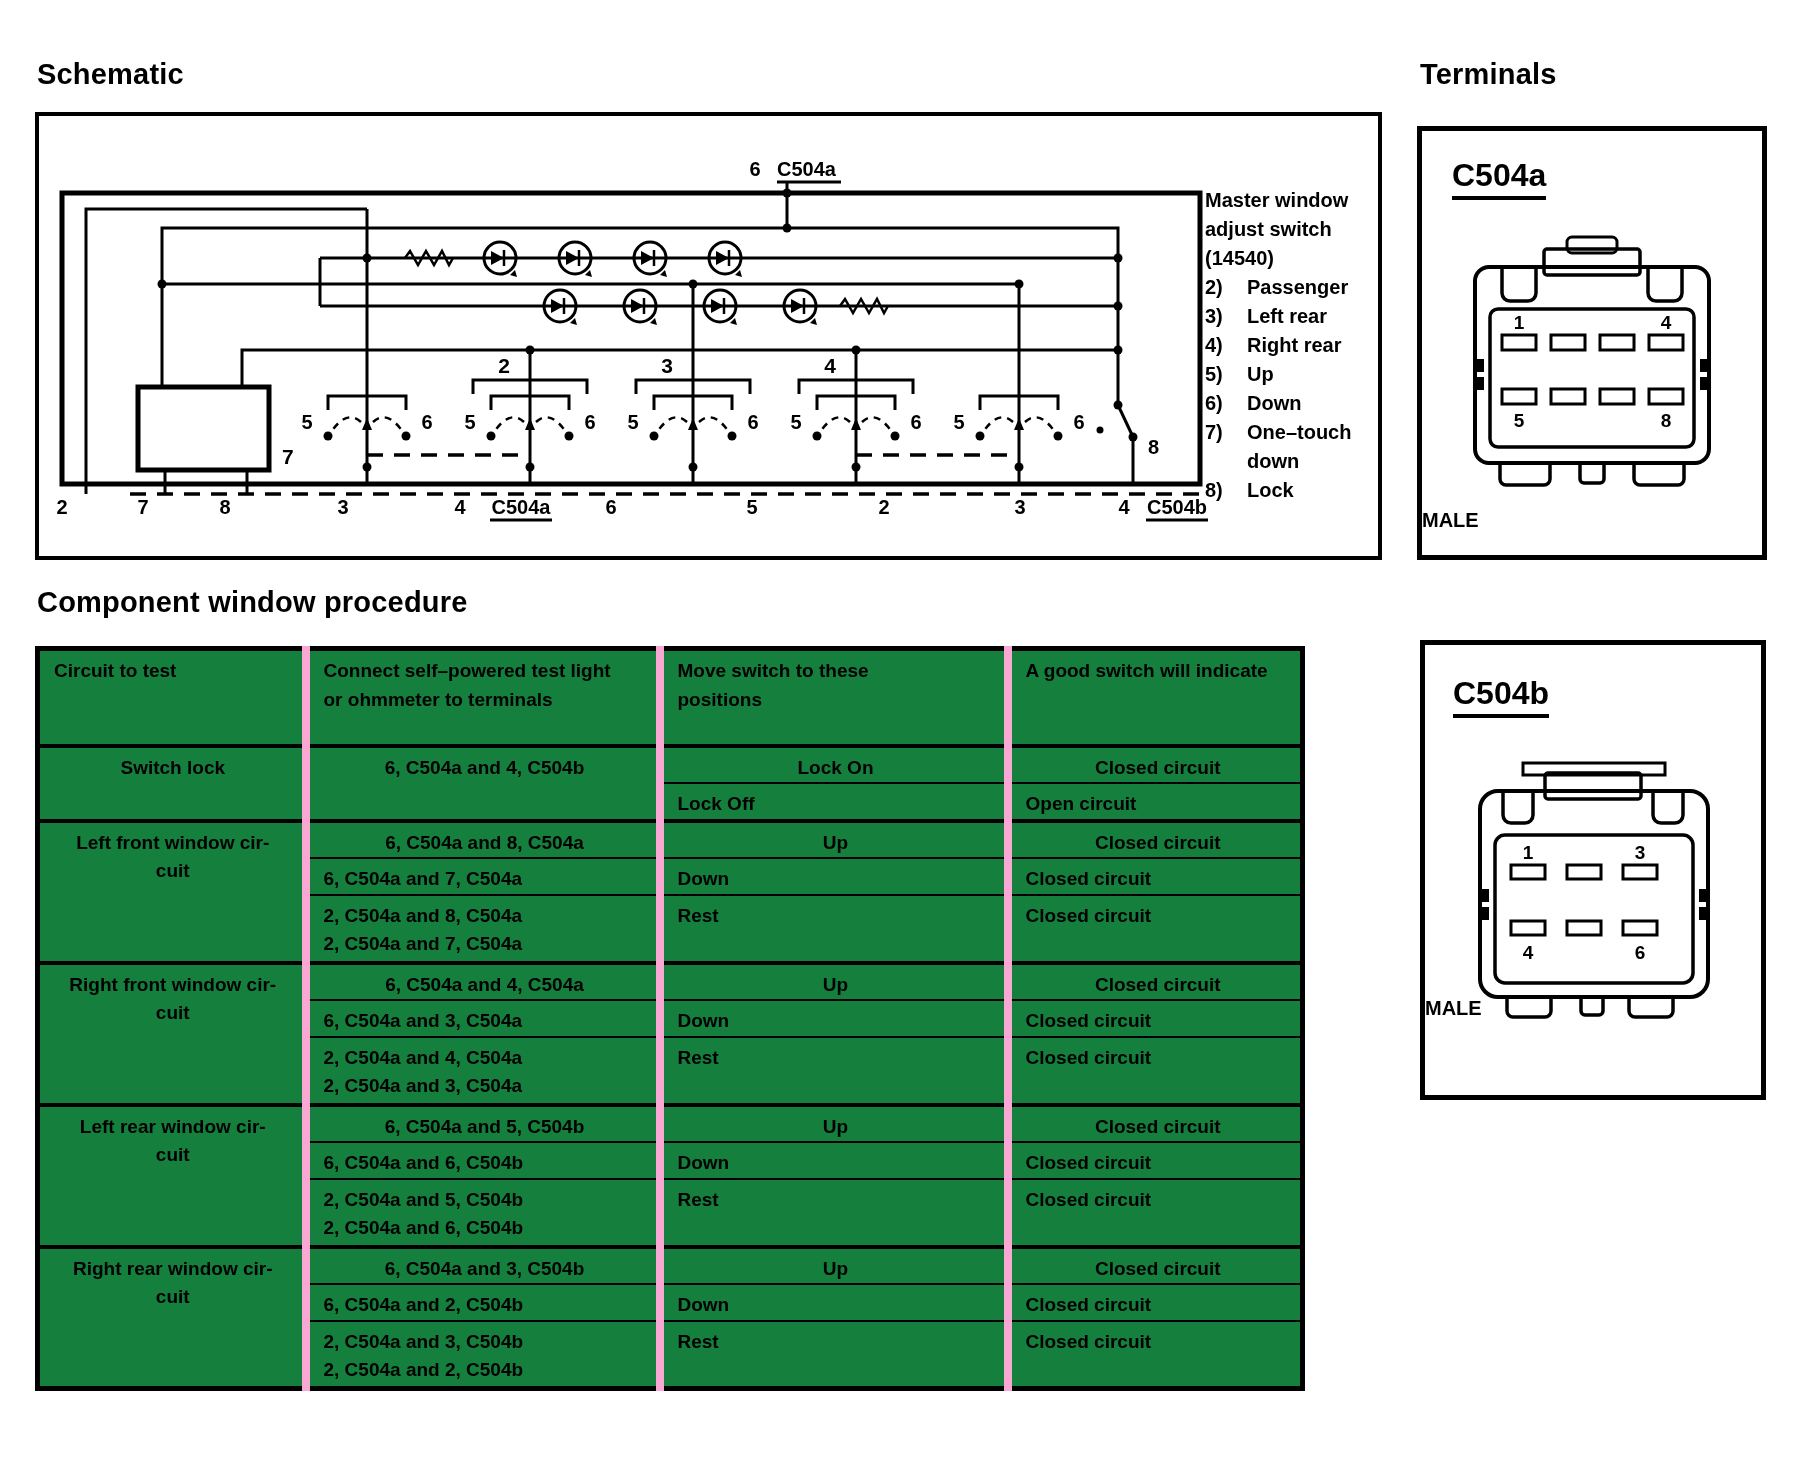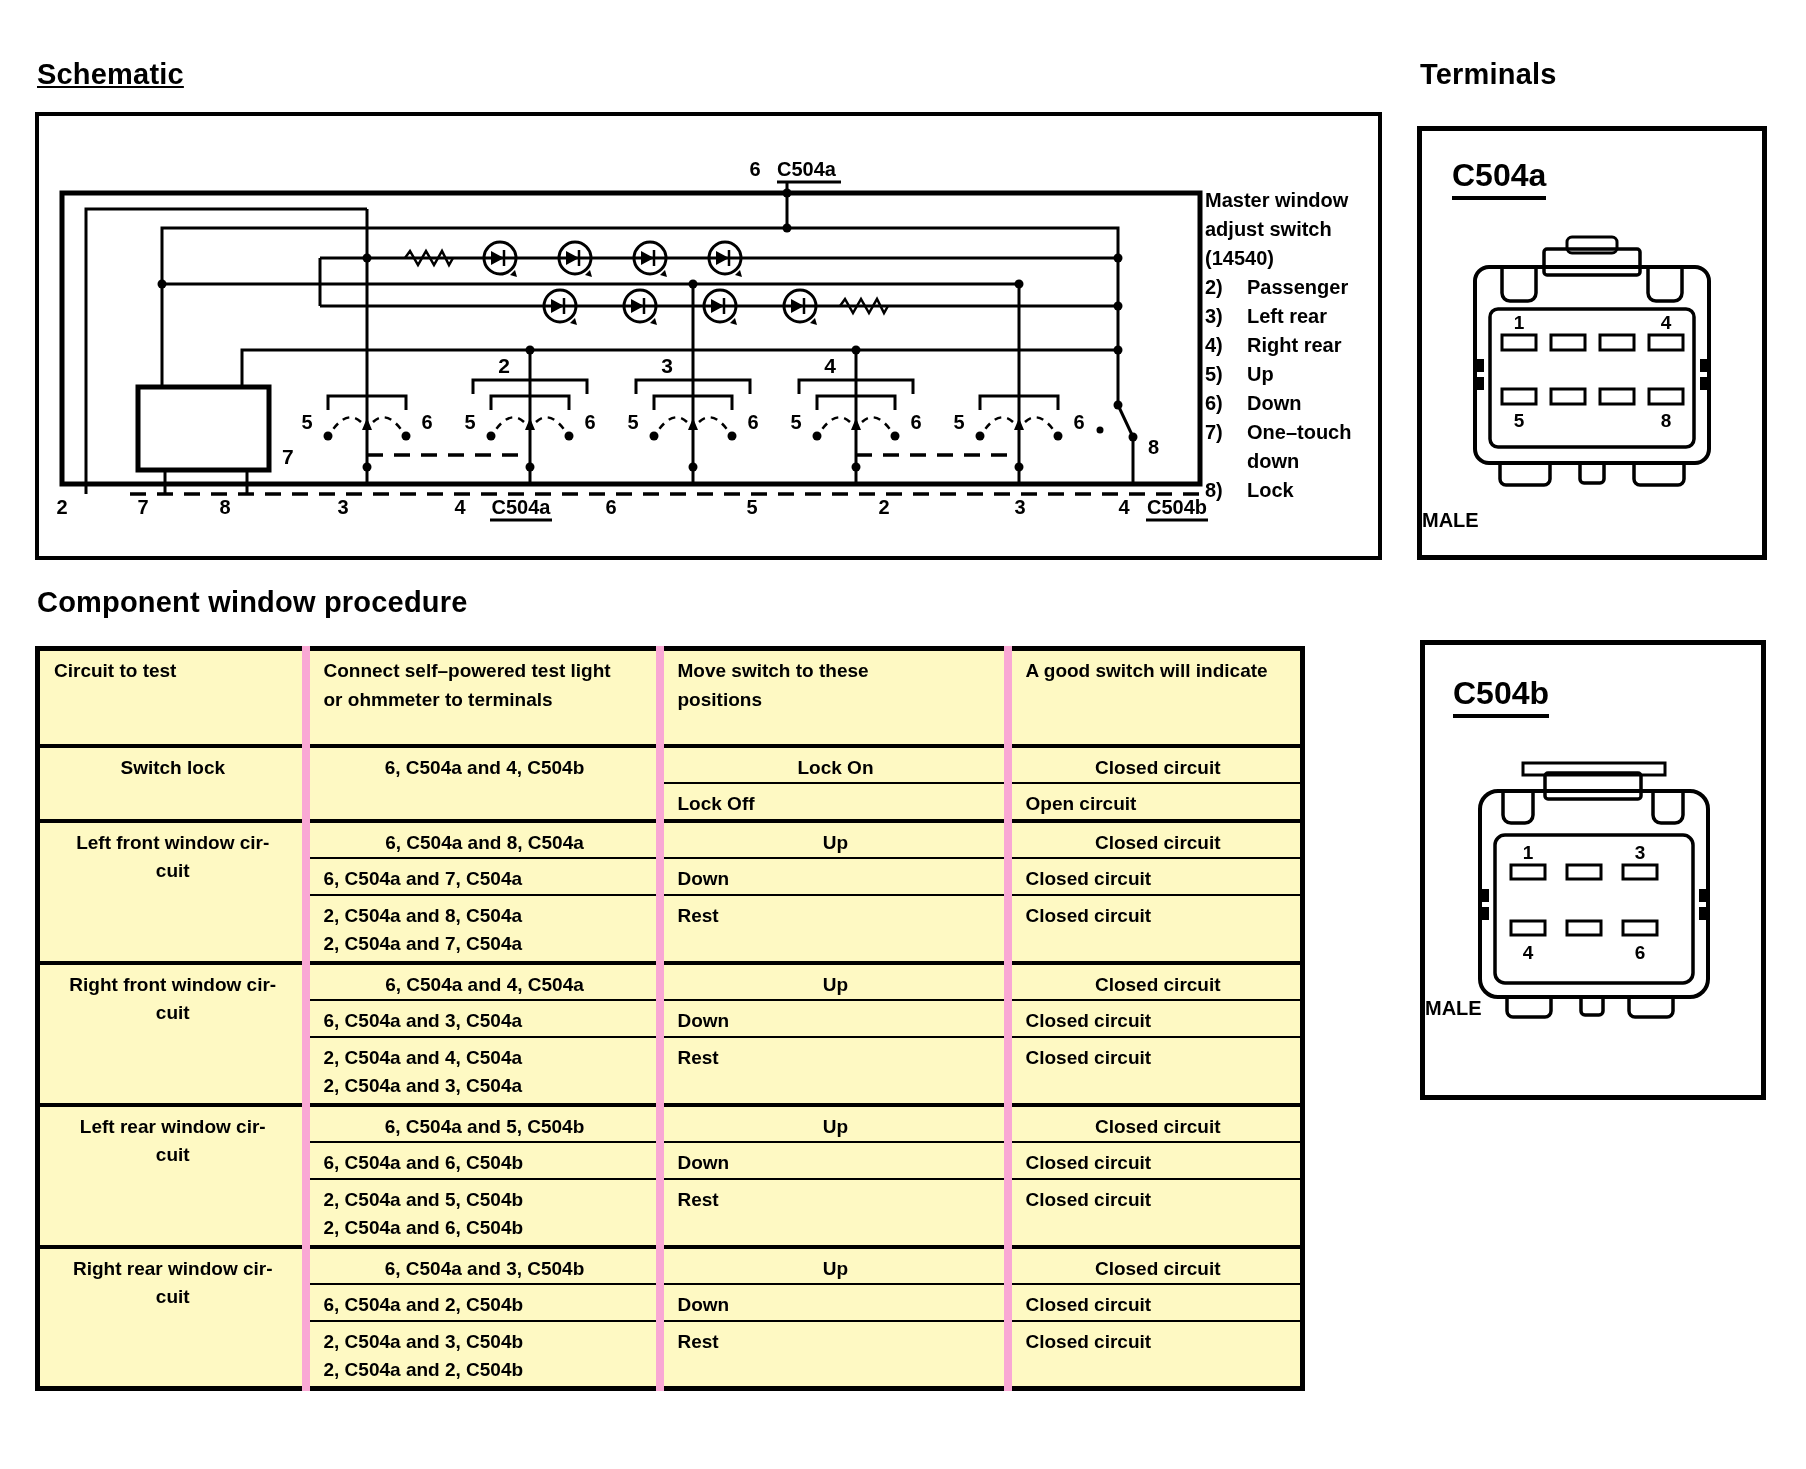--- a/index.html
+++ b/index.html
@@ -6,38 +6,38 @@
   body{width:1806px;height:1469px;position:relative;font-family:"Liberation Sans",sans-serif;color:#000;}
   .abs{position:absolute;}
   .h1{font-size:29px;font-weight:700;letter-spacing:.2px;}
   .panel{border:5px solid #000;background:#fff;}
   .conn-title{font-size:32px;font-weight:700;}
   .conn-title span{border-bottom:4px solid #000;padding-bottom:3px;}
   .male{font-size:20px;font-weight:700;text-align:left;width:100%;}
   .footer-id{font-size:27px;font-weight:400;letter-spacing:.5px;}
   svg text{font-family:"Liberation Sans",sans-serif;font-weight:700;fill:#000;}
   
-  table.test{border-collapse:collapse;table-layout:fixed;width:1265px;background:#fef9c3;padding-left:29px;}
+  table.test{border-collapse:collapse;table-layout:fixed;width:1265px;background:#15803d;padding-left:29px;}
   table.test th, table.test td{
     border-left:8px solid #f9a8d4;font-size:19px;font-weight:700;
     vertical-align:top;text-align:left;padding:6px 10px 0 14px;line-height:1.5;
     white-space:pre-line;overflow:hidden;
   }
   table.test{border:5px solid #000;}
   table.test th{border-bottom:4px solid #000;}
   tr.group-start td{border-top:4px solid #000;text-align:center;}
   tr.sub td{border-top:2px solid #000;}
   tr.hdr{height:97px;}
   tr.r34{height:34px;}
   tr.r68{height:68px;}
 </style>
 </head>
 <body>
 
-<div class="abs h1" style="left:37px;top:58px;text-decoration:underline;">Schematic</div>
+<div class="abs h1" style="left:37px;top:58px;">Schematic</div>
 <div class="abs h1" style="left:1420px;top:58px;">Terminals</div>
 <div class="abs h1" style="left:37px;top:586px;">Component window procedure</div>
 <div class="abs footer-id" style="left:37px;top:1364px;">G03777857</div>
 
 <svg class="abs" style="left:35px;top:112px;" width="1347" height="448" viewBox="0 0 1347 448">
 
   <rect x="2" y="2" width="1343" height="444" fill="none" stroke="#000" stroke-width="4"></rect>
   <rect x="27" y="81" width="1138" height="291" fill="none" stroke="#000" stroke-width="5"></rect>
 
   <g>

